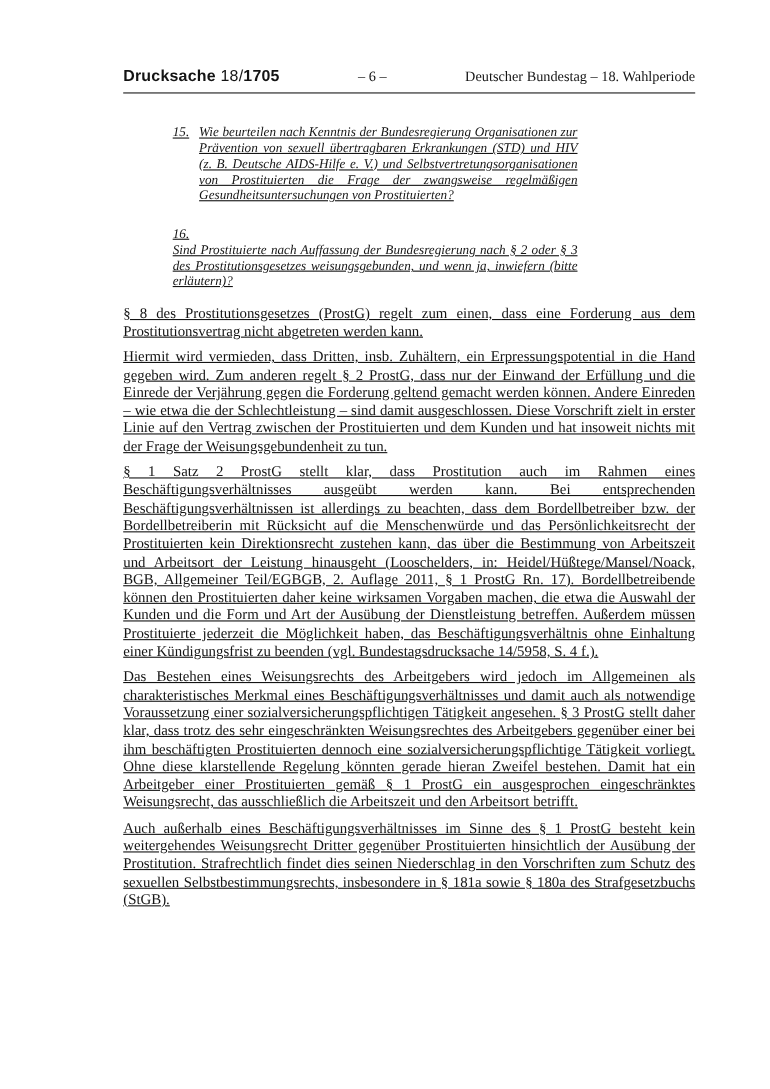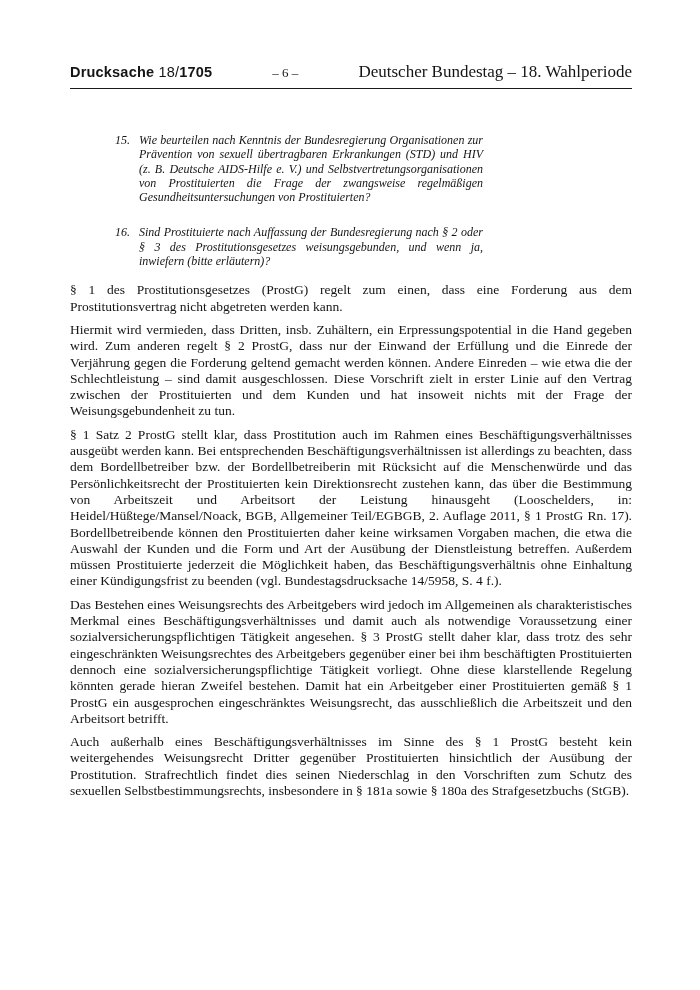--- a/index.html
+++ b/index.html
@@ -7,21 +7,21 @@
   body {
     width: 700px;
     height: 990px;
     background: #ffffff;
     color: #141414;
     font-family: "Liberation Serif", serif;
   }
   .page {
     width: 700px;
     height: 990px;
-    padding: 62px 68px 30px 70px;
+    padding: 62px 68px 30px 112px;
     overflow: hidden;
     background: #ffffff;
   }
   .header {
     display: flex;
     justify-content: space-between;
     align-items: baseline;
     padding-bottom: 6px;
     border-bottom: 1.5px solid #1a1a1a;
   }
@@ -31,44 +31,44 @@
     font-weight: bold;
     letter-spacing: 0.2px;
     white-space: nowrap;
   }
   .hdr-left .light { font-weight: normal; }
   .hdr-center {
     font-size: 13px;
     white-space: nowrap;
   }
   .hdr-right {
-    font-size: 17px;
+    font-size: 13px;
     white-space: nowrap;
   }
-  .content { margin-top: 44px; }
+  .content { margin-top: 28px; text-decoration: underline; }
   .question {
     display: flex;
     margin-left: 45px;
     width: 368px;
     font-style: italic;
     font-size: 12px;
     line-height: 14.3px;
   }
   .q-num {
     width: 24px;
     flex: none;
   }
   .q-text {
     flex: 1;
     text-align: justify;
     hyphens: auto;
     -webkit-hyphens: auto;
   }
   .question-15 { margin-bottom: 13px; }
-  .question-16 { margin-top: 21px; margin-bottom: 14px; }
+  .question-16 { margin-top: 21px; margin-bottom: 14px; flex-direction: column; }
   .answer p {
     margin: 0 0 7px 0;
     font-size: 13.5px;
     line-height: 16.3px;
     text-align: justify;
     text-justify: inter-word;
     hyphens: auto;
     -webkit-hyphens: auto;
   }
   .answer p:last-child { margin-bottom: 0; }
@@ -94,21 +94,21 @@
       <span class="q-text">Wie beurteilen nach Kenntnis der Bundesregierung Organisationen zur Prävention von sexuell übertragbaren Erkrankungen (STD) und HIV (z. B. Deutsche AIDS-Hilfe e. V.) und Selbstvertretungsorganisationen von Prostituierten die Frage der zwangsweise regelmäßigen Gesundheitsuntersuchungen von Prostituierten?</span>
     </div>
 
 
     <div class="question question-16">
       <span class="q-num">16.</span>
       <span class="q-text">Sind Prostituierte nach Auffassung der Bundesregierung nach § 2 oder § 3 des Prostitutionsgesetzes weisungsgebunden, und wenn ja, inwiefern (bitte erläutern)?</span>
     </div>
 
     <div class="answer">
-      <p>§ 1 des Prostitutionsgesetzes (ProstG) regelt zum einen, dass eine Forderung aus dem Prostitutionsvertrag nicht abgetreten werden kann.</p>
+      <p>§ 8 des Prostitutionsgesetzes (ProstG) regelt zum einen, dass eine Forderung aus dem Prostitutionsvertrag nicht abgetreten werden kann.</p>
       <p>Hiermit wird vermieden, dass Dritten, insb. Zuhältern, ein Erpressungspotential in die Hand gegeben wird. Zum anderen regelt § 2 ProstG, dass nur der Einwand der Erfüllung und die Einrede der Verjährung gegen die Forderung geltend gemacht werden können. Andere Einreden – wie etwa die der Schlechtleistung – sind damit ausgeschlossen. Diese Vorschrift zielt in erster Linie auf den Vertrag zwischen der Prostituierten und dem Kunden und hat insoweit nichts mit der Frage der Weisungsgebundenheit zu tun.</p>
       <p>§ 1 Satz 2 ProstG stellt klar, dass Prostitution auch im Rahmen eines Beschäftigungsverhältnisses ausgeübt werden kann. Bei entsprechenden Beschäftigungsverhältnissen ist allerdings zu beachten, dass dem Bordellbetreiber bzw. der Bordellbetreiberin mit Rücksicht auf die Menschenwürde und das Persönlichkeitsrecht der Prostituierten kein Direktionsrecht zustehen kann, das über die Bestimmung von Arbeitszeit und Arbeitsort der Leistung hinausgeht (Looschelders, in: Heidel/Hüßtege/Mansel/Noack, BGB, Allgemeiner Teil/EGBGB, 2. Auflage 2011, § 1 ProstG Rn. 17). Bordellbetreibende können den Prostituierten daher keine wirksamen Vorgaben machen, die etwa die Auswahl der Kunden und die Form und Art der Ausübung der Dienstleistung betreffen. Außerdem müssen Prostituierte jederzeit die Möglichkeit haben, das Beschäftigungsverhältnis ohne Einhaltung einer Kündigungsfrist zu beenden (vgl. Bundestagsdrucksache 14/5958, S. 4 f.).</p>
       <p>Das Bestehen eines Weisungsrechts des Arbeitgebers wird jedoch im Allgemeinen als charakteristisches Merkmal eines Beschäftigungsverhältnisses und damit auch als notwendige Voraussetzung einer sozialversicherungspflichtigen Tätigkeit angesehen. § 3 ProstG stellt daher klar, dass trotz des sehr eingeschränkten Weisungsrechtes des Arbeitgebers gegenüber einer bei ihm beschäftigten Prostituierten dennoch eine sozialversicherungspflichtige Tätigkeit vorliegt. Ohne diese klarstellende Regelung könnten gerade hieran Zweifel bestehen. Damit hat ein Arbeitgeber einer Prostituierten gemäß § 1 ProstG ein ausgesprochen eingeschränktes Weisungsrecht, das ausschließlich die Arbeitszeit und den Arbeitsort betrifft.</p>
       <p>Auch außerhalb eines Beschäftigungsverhältnisses im Sinne des § 1 ProstG besteht kein weitergehendes Weisungsrecht Dritter gegenüber Prostituierten hinsichtlich der Ausübung der Prostitution. Strafrechtlich findet dies seinen Niederschlag in den Vorschriften zum Schutz des sexuellen Selbstbestimmungsrechts, insbesondere in § 181a sowie § 180a des Strafgesetzbuchs (StGB).</p>
     </div>
 
   </div>
 
 </div>
 

